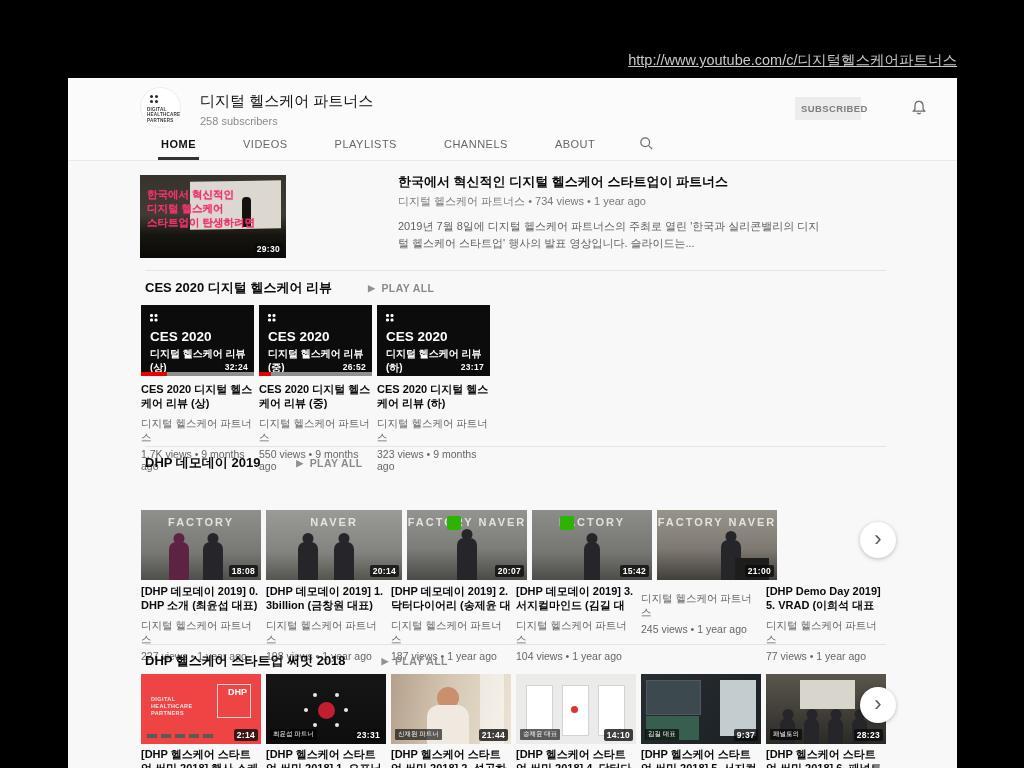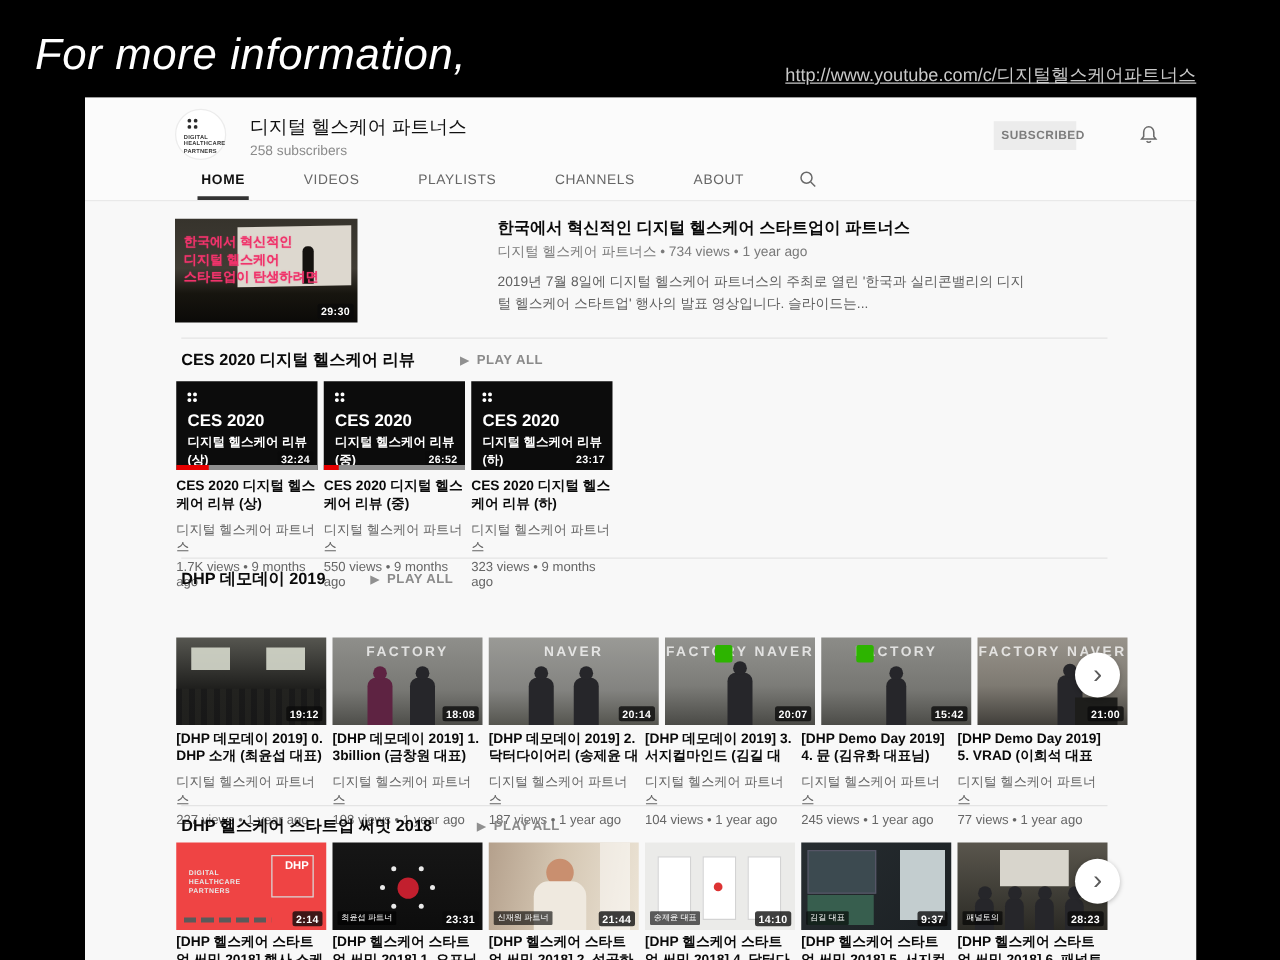--- a/index.html
+++ b/index.html
@@ -100,21 +100,20 @@
   .su5 .scr{position:absolute;left:28%;top:8%;width:46%;height:42%;background:#d8d5cc;}
   .caption{position:absolute;left:4px;bottom:4px;max-width:70%;background:rgba(0,0,0,.62);color:#fff;font-size:6.5px;padding:1px 3px;border-radius:1px;white-space:nowrap;overflow:hidden;}
 
   
   .chev{position:absolute;width:36px;height:36px;border-radius:50%;background:#fff;box-shadow:0 1px 4px rgba(0,0,0,.25);display:flex;align-items:center;justify-content:center;cursor:pointer;color:#5a5a5a;font-size:22px;line-height:1;padding-bottom:3px;box-sizing:border-box;}
 </style>
 </head>
 <body>
 
 <div class="slide">
-  <div class="slide-heading">For more information,</div>
   <a class="slide-url">http://www.youtube.com/c/디지털헬스케어파트너스</a>
 
   <div class="yt">
 
     <div class="yt-header">
       <div class="avatar">
         <span class="av-dots"></span>
         <div class="av-text">
           <div>DIGITAL</div>
           <div>HEALTHCARE</div>
@@ -215,26 +214,20 @@
     <div class="sep" style="top:368px;"></div>
 
     <div class="sec-head" style="top:376px;">
       <span>DHP 데모데이 2019</span>
       <span class="playall">
           <span class="tri">▶</span>
           <span>PLAY ALL</span>
         </span>
     </div>
     <div class="row six" style="top:432px;">
-      <div class="vthumb dd0">
-        <div class="scr" style="left:10%;"></div>
-        <div class="scr" style="right:14%;"></div>
-        <div class="crowd"></div>
-        <span class="dur">19:12</span>
-      </div>
       <div class="vthumb dd1">
         <div class="wall-text">FACTORY</div>
         <span class="fig" style="left:28px;background:#5e2342;"></span>
         <span class="fig" style="left:62px;"></span>
         <span class="dur">18:08</span>
       </div>
       <div class="vthumb dd2">
         <div class="wall-text">NAVER</div>
         <span class="fig" style="left:32px;"></span>
         <span class="fig" style="left:68px;"></span>
@@ -275,21 +268,20 @@
         <div class="v-title">[DHP 데모데이 2019] 2. 닥터다이어리 (송제윤 대표)</div>
         <div class="v-ch">디지털 헬스케어 파트너스</div>
         <div class="v-views">187 views • 1 year ago</div>
       </div>
       <div class="vmeta">
         <div class="v-title">[DHP 데모데이 2019] 3. 서지컬마인드 (김길 대표)</div>
         <div class="v-ch">디지털 헬스케어 파트너스</div>
         <div class="v-views">104 views • 1 year ago</div>
       </div>
       <div class="vmeta">
-        <div class="v-title">[DHP Demo Day 2019] 4. 뮨 (김유화 대표님)</div>
         <div class="v-ch">디지털 헬스케어 파트너스</div>
         <div class="v-views">245 views • 1 year ago</div>
       </div>
       <div class="vmeta">
         <div class="v-title">[DHP Demo Day 2019] 5. VRAD (이희석 대표님)</div>
         <div class="v-ch">디지털 헬스케어 파트너스</div>
         <div class="v-views">77 views • 1 year ago</div>
       </div>
     </div>
 

